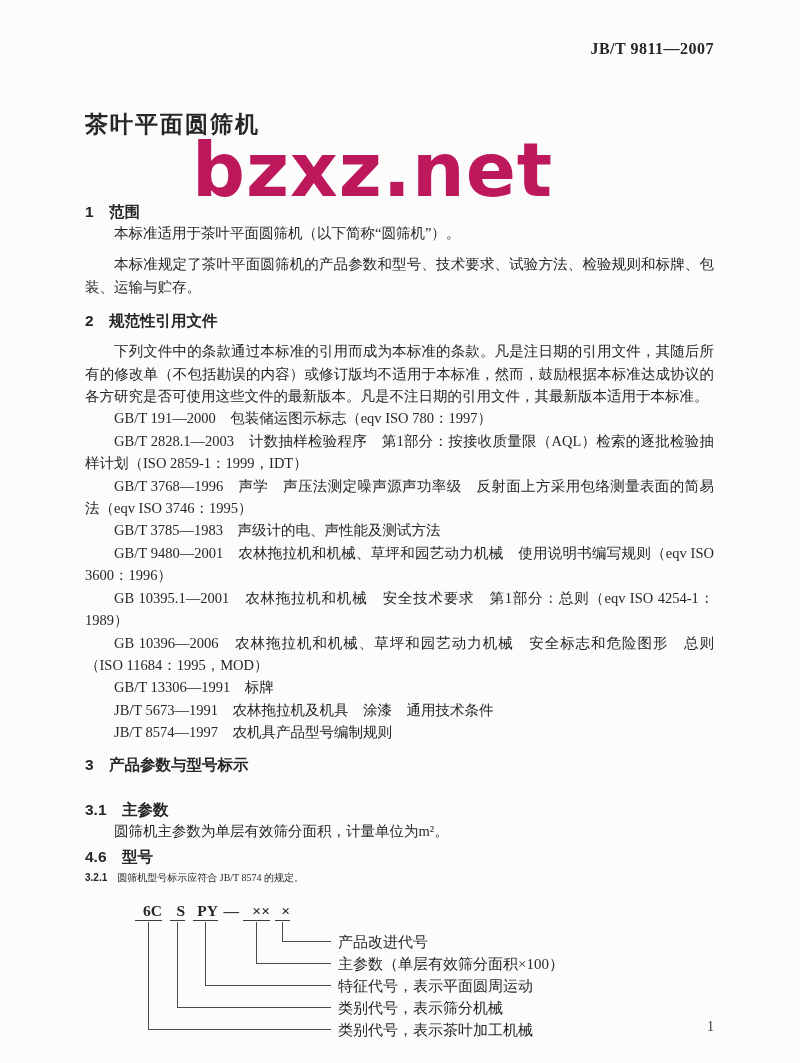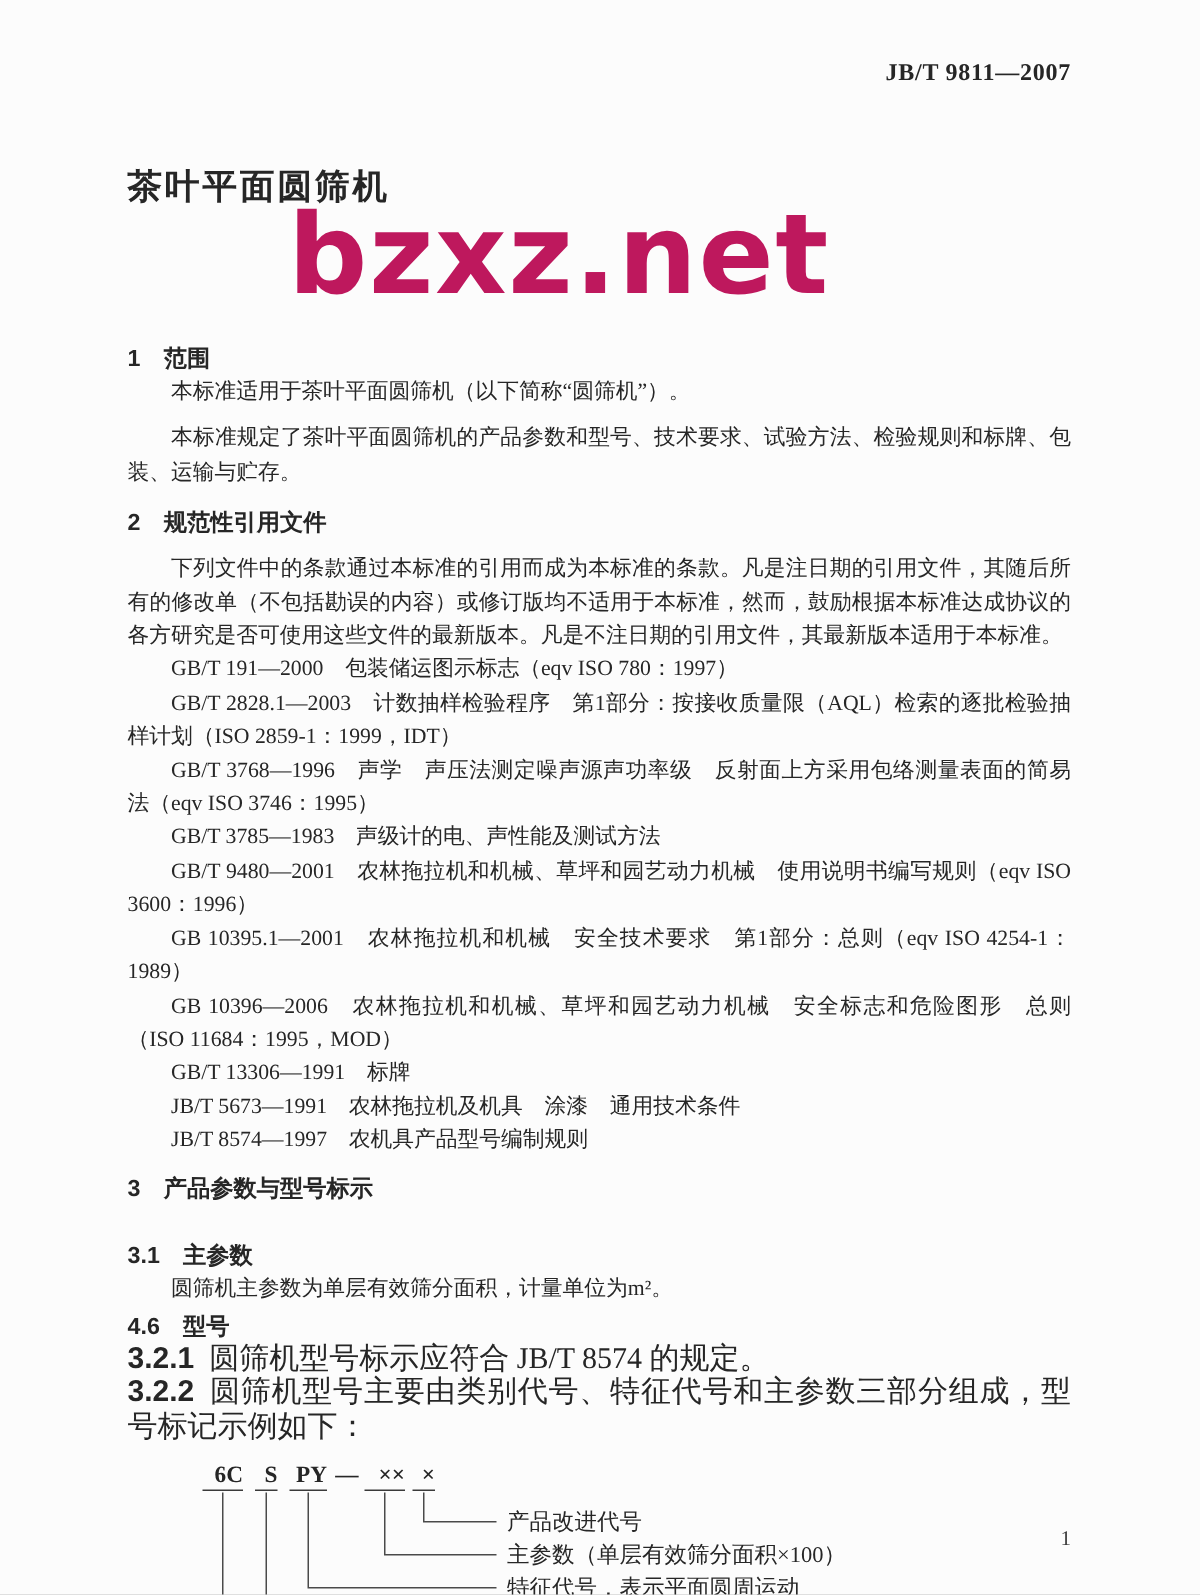--- a/index.html
+++ b/index.html
@@ -49,35 +49,35 @@
     font-size: 23px;
     line-height: 30px;
     letter-spacing: 2px;
   }
   .sec-heading {
     font-family: "Liberation Sans", "DejaVu Sans", sans-serif;
     font-weight: bold;
     font-size: 15.5px;
     line-height: 20px;
   }
-  .h-1 { margin-top: 90px; }
+  .h-1 { margin-top: 62px; }
   .h-2 { margin-top: 13px; }
   .h-3 { margin-top: 11px; }
   .h-31 { margin-top: 25px; }
   .h-32 { margin-top: 5px; }
   p { margin: 0; }
   .para {
     font-size: 14.5px;
     line-height: 22.4px;
     text-align: justify;
     text-indent: 2em;
   }
   .para-first { margin-top: 9px; }
   .clause {
-    font-size: 20px;
+    font-size: 10px;
     line-height: 22.4px;
     text-align: justify;
   }
   .clause-num {
     font-family: "Liberation Sans", "DejaVu Sans", sans-serif;
     font-weight: bold;
     margin-right: 10px;
   }
   .diagram {
     position: relative;
@@ -173,21 +173,20 @@
     <p class="para">GB 10396—2006　农林拖拉机和机械、草坪和园艺动力机械　安全标志和危险图形　总则（ISO 11684：1995，MOD）</p>
     <p class="para">GB/T 13306—1991　标牌</p>
     <p class="para">JB/T 5673—1991　农林拖拉机及机具　涂漆　通用技术条件</p>
     <p class="para">JB/T 8574—1997　农机具产品型号编制规则</p>
 
     <div class="sec-heading h-3">3　产品参数与型号标示</div>
     <div class="sec-heading h-31">3.1　主参数</div>
     <p class="para">圆筛机主参数为单层有效筛分面积，计量单位为m²。</p>
     <div class="sec-heading h-32">4.6　型号</div>
     <p class="clause"><span class="clause-num">3.2.1</span><span>圆筛机型号标示应符合 JB/T 8574 的规定。</span></p>
-    <p class="clause"><span class="clause-num">3.2.2</span><span>圆筛机型号主要由类别代号、特征代号和主参数三部分组成，型号标记示例如下：</span></p>
 
     <div class="diagram">
       <span class="code-part cp-0">6C</span>
       <span class="code-part cp-1">S</span>
       <span class="code-part cp-2">PY</span>
       <span class="code-part cp-3 no-underline">—</span>
       <span class="code-part cp-4">××</span>
       <span class="code-part cp-5">×</span>
 
       <div class="vline v-0"></div>

